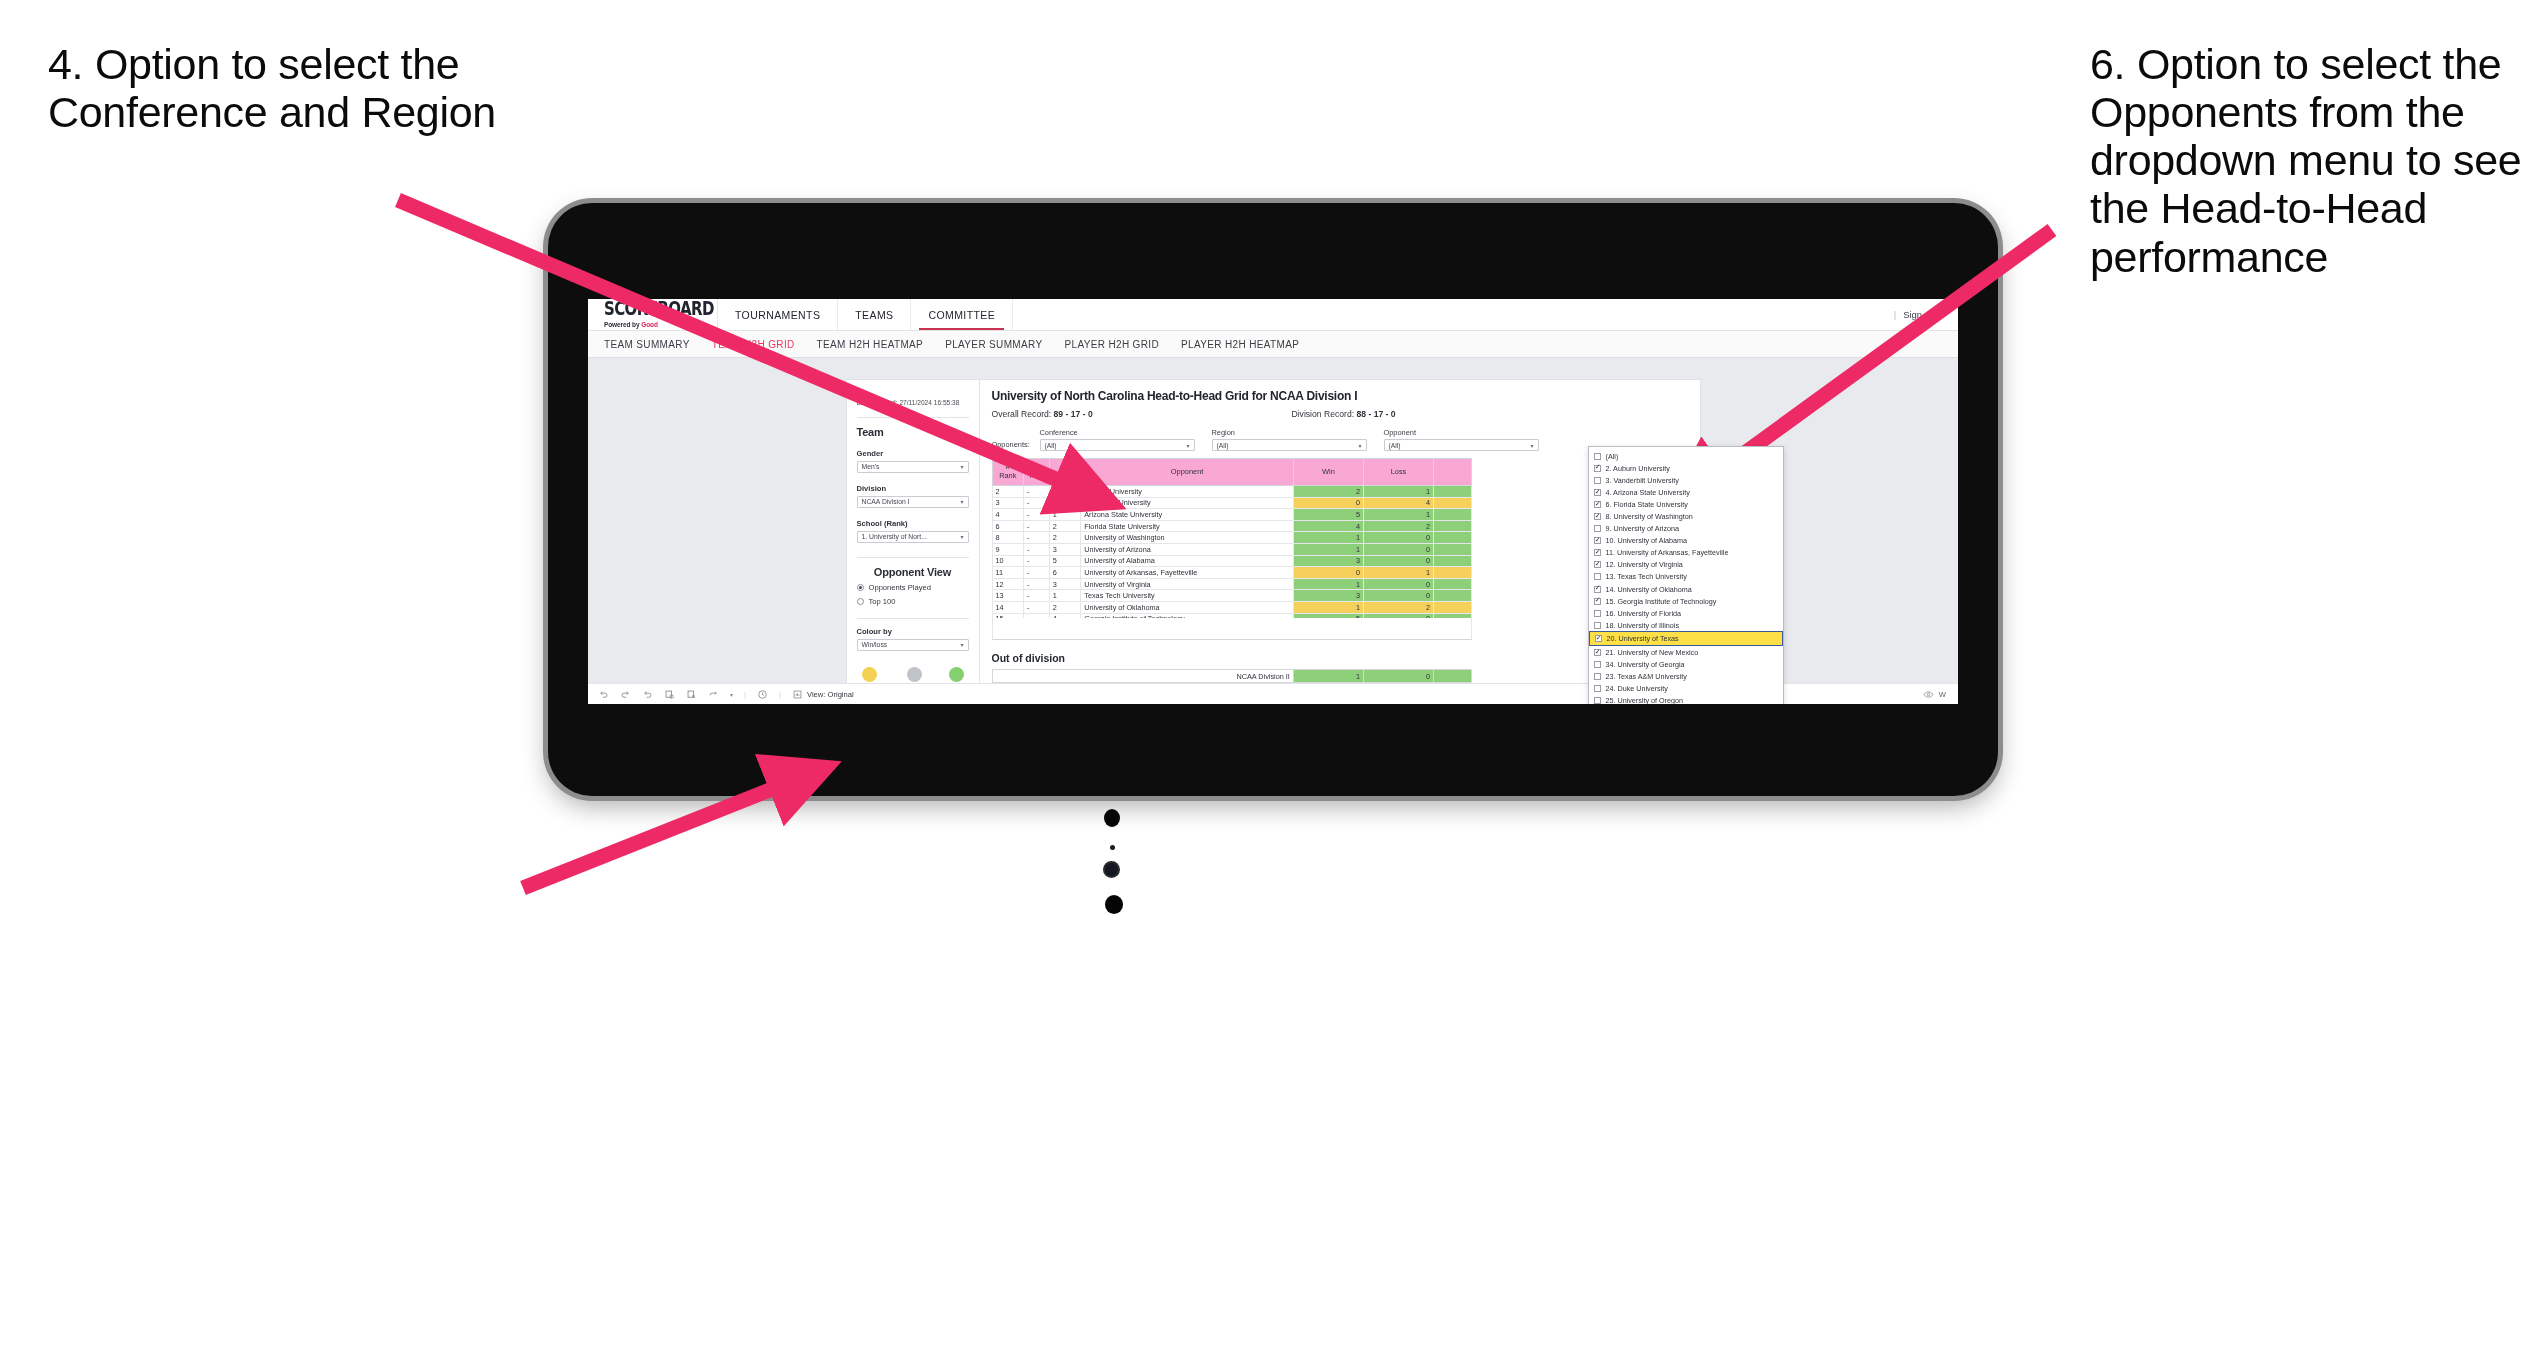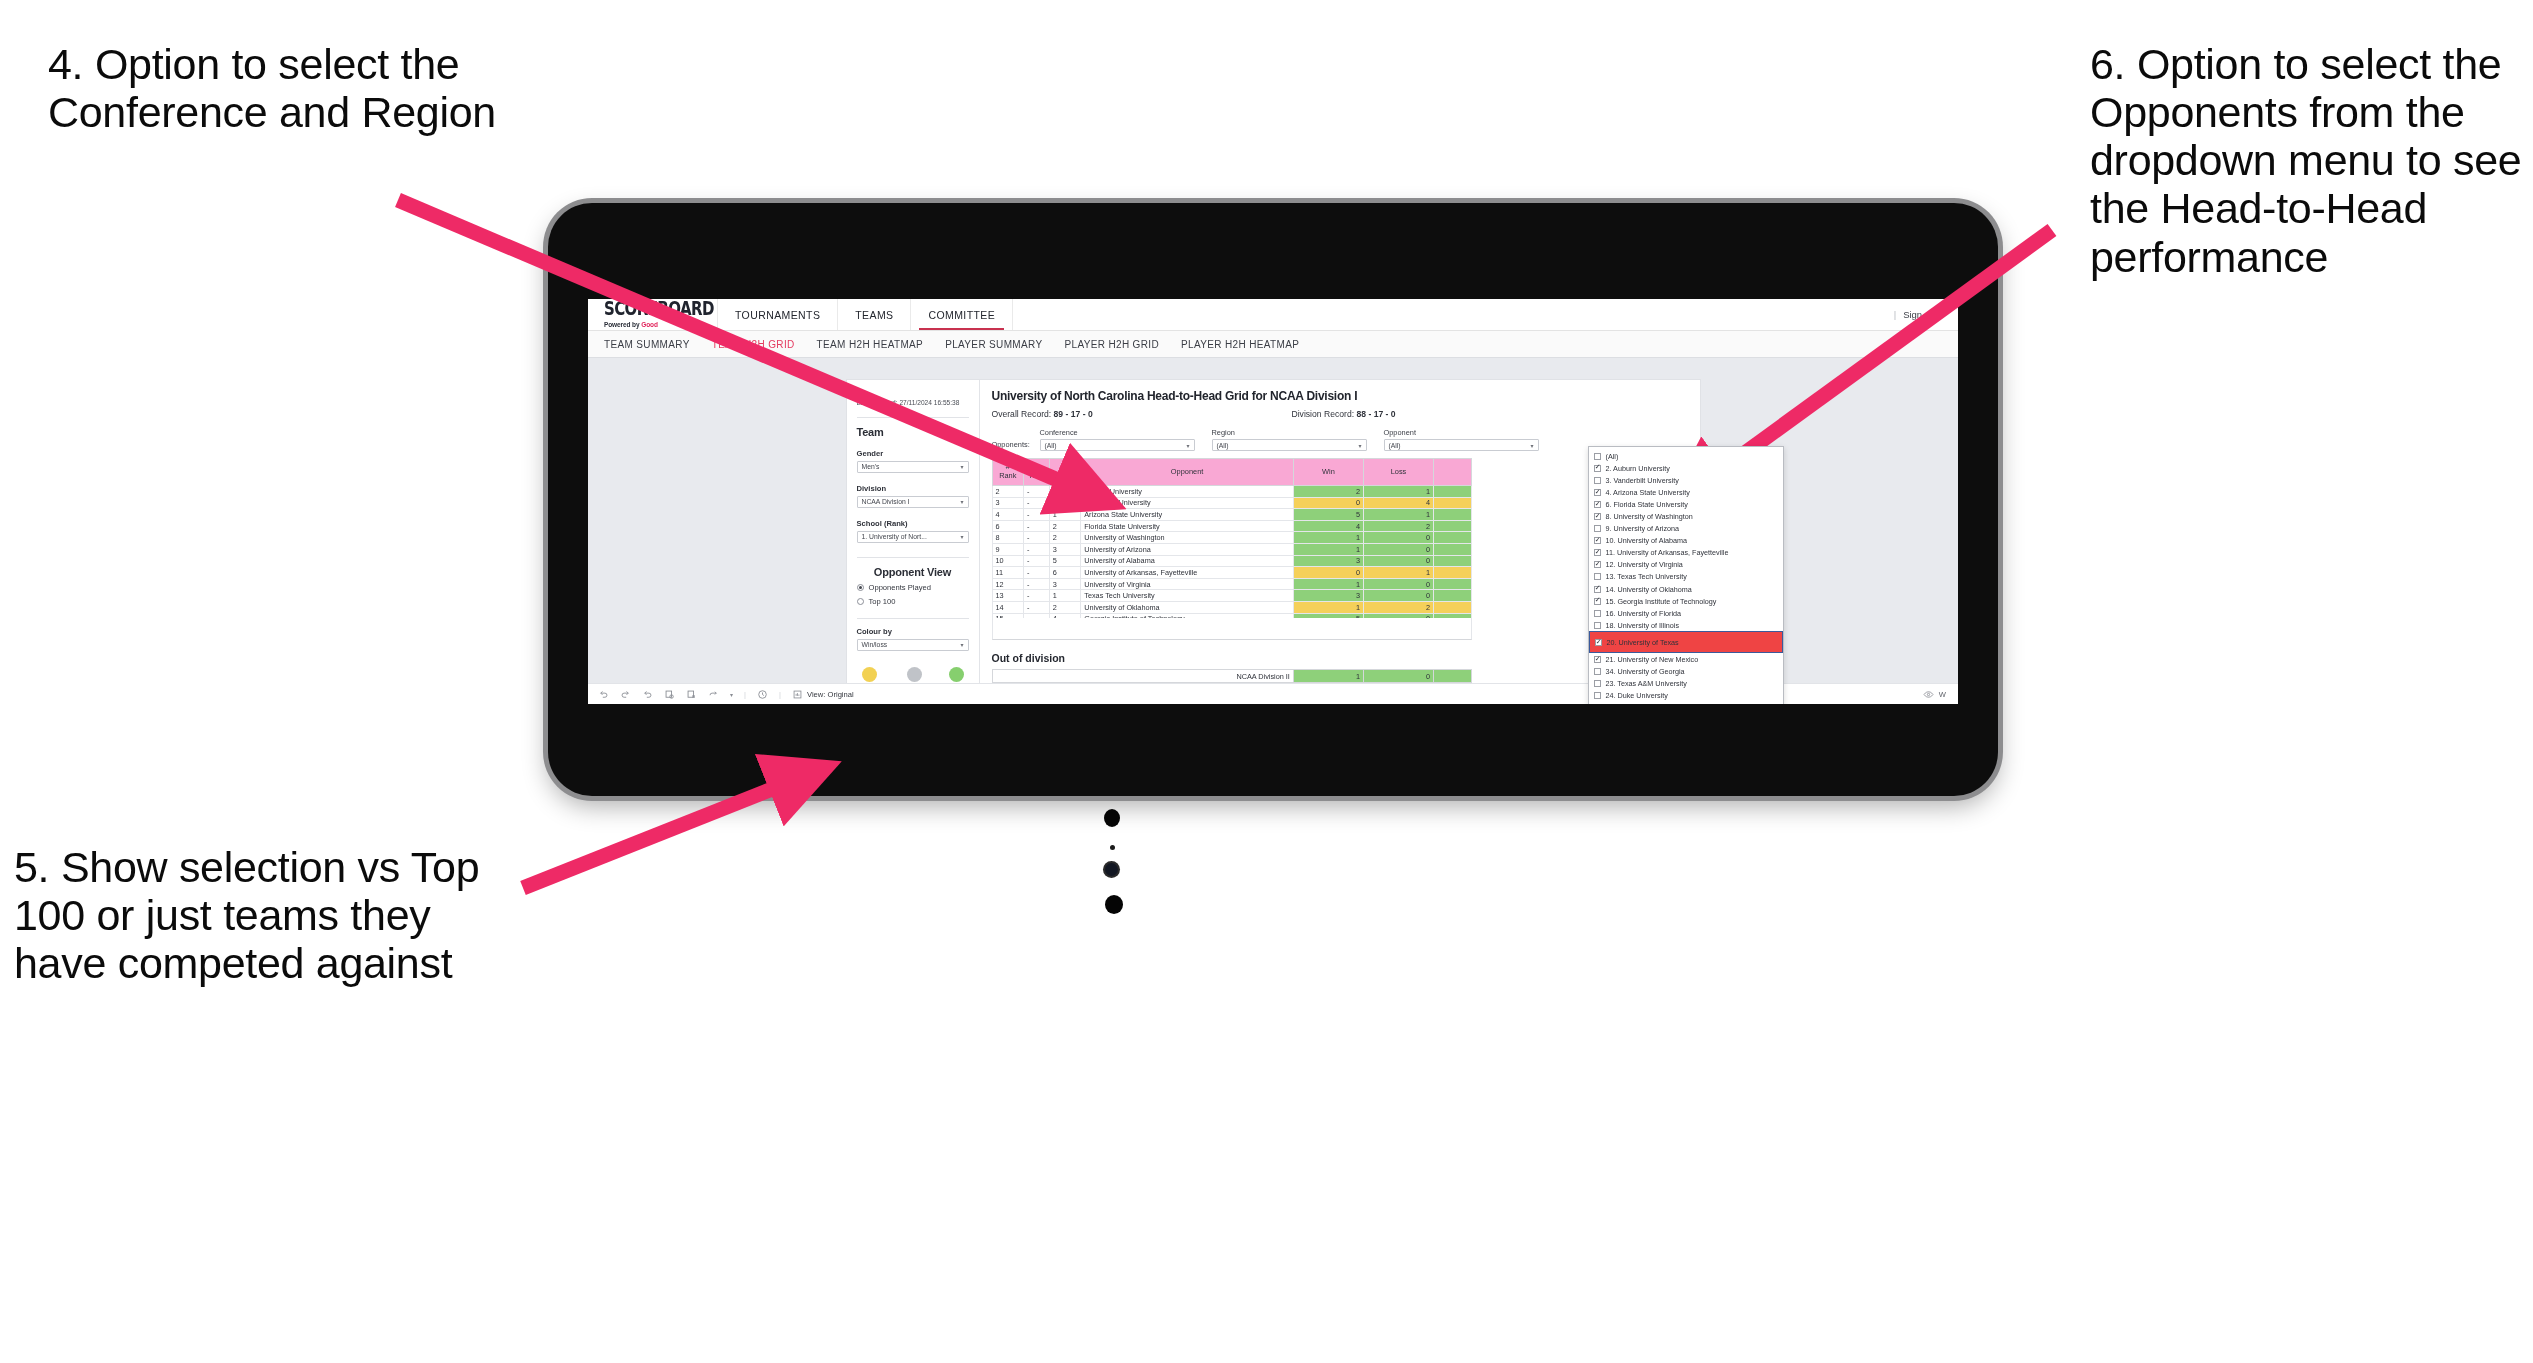--- a/index.html
+++ b/index.html
@@ -146,21 +146,21 @@
   #outdiv-tbl td { font-size: 7.3px; border:1px solid #d5d7db; height: 13px; padding: 0 3px; color:#2f323a; }
 
   
   #opp-dd {
     position:absolute; left: 608px; top: 66px; width: 196px;
     background:#fff; border:1px solid #b9bcc2; box-shadow: 0 2px 6px rgba(0,0,0,.15);
     z-index: 20;
   }
   #opp-list { padding: 3px 0 1px 0; }
   .opt { display:flex; align-items:center; gap:5px; padding: 0 5px; height: 12.1px; font-size:7.2px; color:#2f323a; }
-  .opt.sel { border:1px solid #3b5a9b; background:#ef4444; height:22px; }
+  .opt.sel { border:1px solid #3b5a9b; background:#fde047; height:15px; }
   .cb { width:7px; height:7px; border:1px solid #9b9ea5; background:#fff; flex:none; position:relative; }
   .cb.on::after {
     content:"✓"; position:absolute; left:0.3px; top:-2.2px; font-size:7px; color:#33363e; line-height:1;
   }
 
   
   #toolbar {
     position:absolute; left:0; right:0; bottom:0; height:21px; background:#fff;
     border-top:1px solid #e2e4e8; display:flex; align-items:center; padding-left:10px; gap:11px;
     font-size: 7.6px; color:#6f727a;
@@ -170,21 +170,20 @@
   #toolbar .right { margin-left:auto; display:flex; align-items:center; gap:5px; padding-right:12px; color:#5d6068; }
   .ticon { width:11px; height:11px; display:inline-block; color:#8a8d94; }
   .ticon svg { display:block; }
 </style>
 </head>
 <body>
 
 <div id="stage">
 
   <div class="annot" id="annot-4">4. Option to select the Conference and Region</div>
-  <div class="annot" id="annot-5">5. Show selection vs Top 100 or just teams they have competed against</div>
   <div class="annot" id="annot-6">6. Option to select the Opponents from the dropdown menu to see the Head-to-Head performance</div>
 
   <div id="tablet">
     <div id="device-body"></div>
     <div id="screen">
 
       <div id="app-topbar">
         <div id="brand">
           <div id="brand-name">SCOREBOARD</div>
           <div id="brand-sub"><span>Powered by </span><em>Good</em></div>

